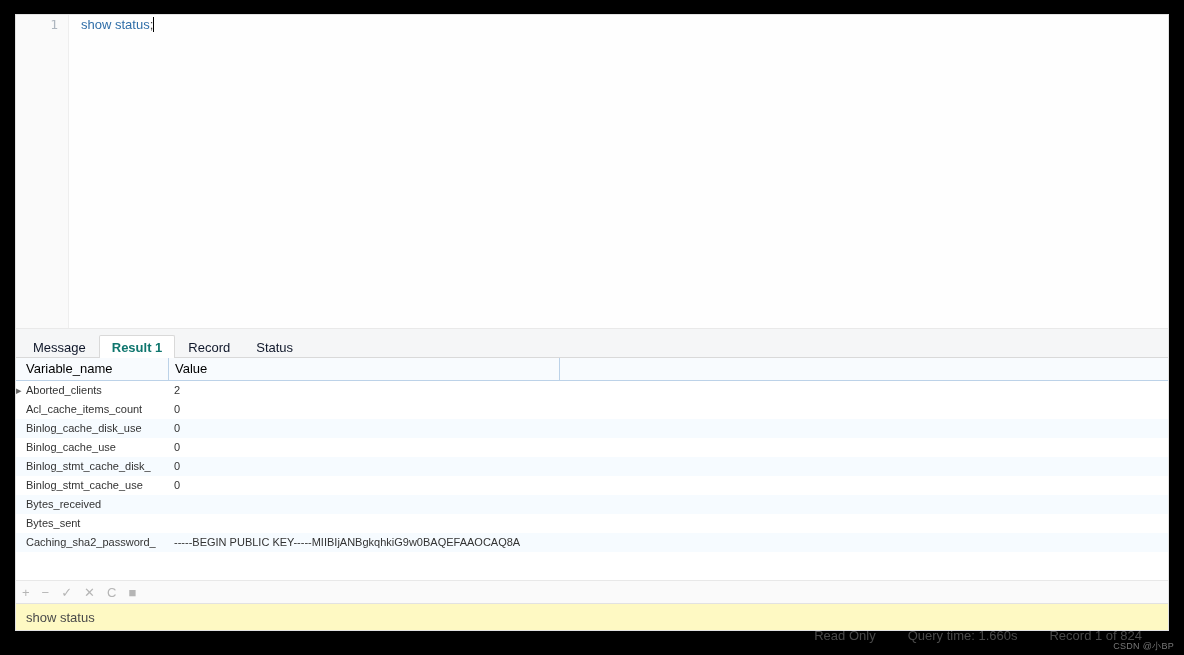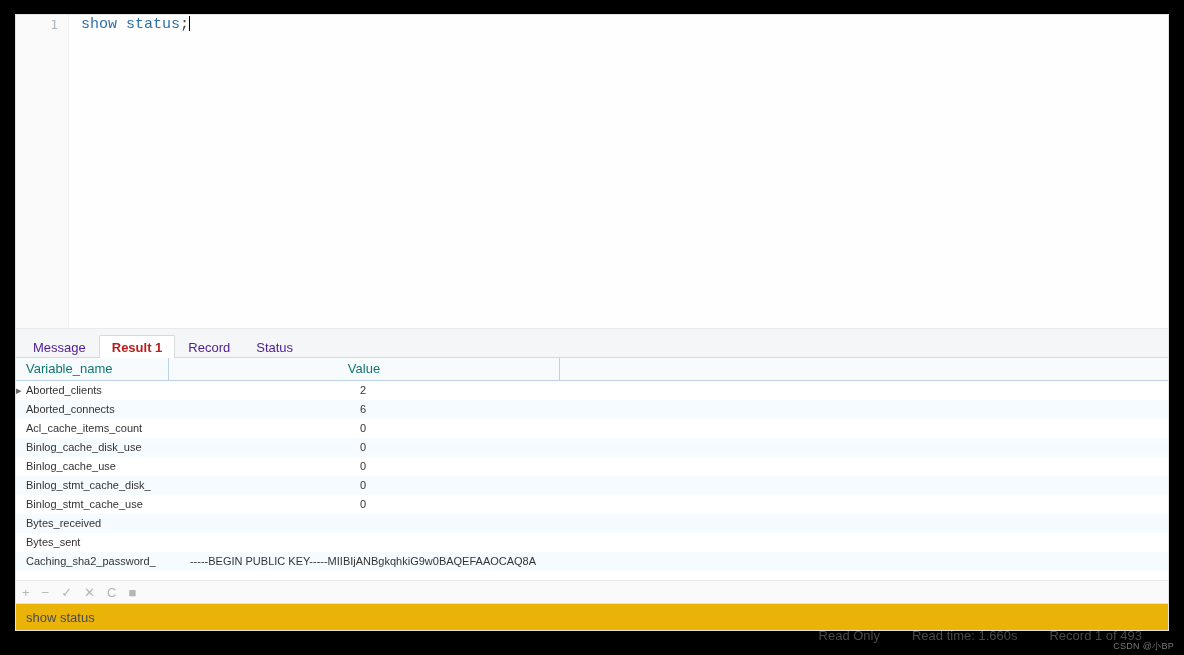--- a/index.html
+++ b/index.html
@@ -4,45 +4,45 @@
 <style>
   html,body{margin:0;padding:0;font-family:"Segoe UI",Tahoma,Arial,sans-serif;font-size:13px;color:#333;background:#000;}
   .screen{position:relative;width:1184px;height:655px;margin:0 auto;background:#000;}
   .window{position:absolute;top:0;left:0;right:0;bottom:0;background:#000;border-radius:18px;overflow:hidden;}
   .inner{position:absolute;top:14px;left:15px;right:15px;bottom:24px;background:#fff;border:1px solid #e2e2e2;display:flex;flex-direction:column;}
   
   .editor{flex:0 0 auto;height:313px;display:flex;background:#fefefe;border-bottom:1px solid #e9e9e9;}
   .gutter{width:52px;background:#fafafa;border-right:1px solid #eee;}
   .gline{height:20px;line-height:20px;text-align:right;padding-right:10px;color:#aeb6bf;font-family:Consolas,Menlo,monospace;font-size:13px;}
   .code{flex:1;padding:0 12px;position:relative;}
-  .cline{height:20px;line-height:20px;font-family:Liberation Mono, monospace;font-size:15px;white-space:pre;}
+  .cline{height:20px;line-height:20px;font-family:Liberation Sans, sans-serif;font-size:13px;white-space:pre;}
   .kw{color:#2f6ea8;}
   .ident{color:#2f6ea8;}
   .punc{color:#444;}
   .caret{display:inline-block;width:1px;height:15px;background:#000;vertical-align:middle;position:relative;top:-1px;}
   
   .result-tabs{display:flex;height:28px;align-items:flex-end;padding-left:4px;background:#f5f6f7;border-bottom:1px solid #d9d9d9;}
-  .rtab{padding:4px 12px 3px;font-size:13px;color:#4c1d95;cursor:pointer;border:1px solid transparent;border-bottom:none;position:relative;top:1px;}
-  .rtab.active{background:#fff;border-color:#d9d9d9;border-radius:2px 2px 0 0;font-weight:600;color:#b91c1c;}
+  .rtab{padding:4px 12px 3px;font-size:13px;color:#0f172a;cursor:pointer;border:1px solid transparent;border-bottom:none;position:relative;top:1px;}
+  .rtab.active{background:#fff;border-color:#d9d9d9;border-radius:2px 2px 0 0;font-weight:600;color:#0f766e;}
   
   .grid{flex:1;overflow:hidden;background:#fff;}
   .ghead{display:flex;height:22px;line-height:22px;background:#f8fbfe;border-bottom:1px solid #bcd2e8;}
-  .ghead .cell{border-right:1px solid #bcd2e8;padding:0 6px;color:#0f766e;font-size:13px;}
+  .ghead .cell{border-right:1px solid #bcd2e8;padding:0 6px;color:#000000;font-size:13px;}
   .marker-col{width:4px;flex-shrink:0;}
   .c-var{width:136px;flex-shrink:0;}
-  .c-val{width:378px;flex-shrink:0;text-align:center;}
+  .c-val{width:378px;flex-shrink:0;}
   .grow{display:flex;height:19px;line-height:19px;font-size:11px;color:#333;}
   .grow.alt{background:#f6fbff;}
   .grow .marker{width:4px;flex-shrink:0;color:#666;font-size:11px;text-align:center;line-height:18px;}
   .grow .marker.sel::before{content:"\25B8";}
   .grow .cell{padding:0 6px;white-space:nowrap;overflow:hidden;}
   
   .tbtoolbar{height:22px;display:flex;align-items:center;padding:0 6px;gap:12px;background:#fafafa;border-top:1px solid #e8e8e8;}
   .tbtn{font-size:13px;color:#b5b5b5;cursor:pointer;line-height:1;}
-  .statusbar{height:26px;display:flex;align-items:center;padding:0 10px;background:#eab308;border-top:1px solid #e2e2e2;font-size:13px;color:#4a4a4a;}
+  .statusbar{height:26px;display:flex;align-items:center;padding:0 10px;background:#fef9c3;border-top:1px solid #e2e2e2;font-size:13px;color:#4a4a4a;}
   .statusbar .spacer{flex:1;}
   .statusbar .seg{padding:0 16px;margin-top:36px;}
   
   .wm{position:absolute;right:10px;bottom:2px;font-size:9px;color:#777;letter-spacing:.3px;}
 </style>
 </head>
 <body>
 <div class="screen">
   <div class="window">
     <div class="inner">
@@ -67,25 +67,20 @@
         <div class="ghead">
           <div class="marker-col"></div>
           <div class="cell c-var">Variable_name</div>
           <div class="cell c-val">Value</div>
         </div>
 
         <div class="grow">
           <div class="marker sel"></div>
           <div class="cell c-var">Aborted_clients</div>
           <div class="cell c-val">2</div>
-        </div>
-        <div class="grow alt">
-          <div class="marker"></div>
-          <div class="cell c-var">Aborted_connects</div>
-          <div class="cell c-val">6</div>
         </div>
         <div class="grow">
           <div class="marker"></div>
           <div class="cell c-var">Acl_cache_items_count</div>
           <div class="cell c-val">0</div>
         </div>
         <div class="grow alt">
           <div class="marker"></div>
           <div class="cell c-var">Binlog_cache_disk_use</div>
           <div class="cell c-val">0</div>
@@ -126,20 +121,20 @@
         <span class="tbtn">✓</span>
         <span class="tbtn">✕</span>
         <span class="tbtn">C</span>
         <span class="tbtn">■</span>
       </div>
 
       <div class="statusbar">
         <span>show status</span>
         <span class="spacer"></span>
         <span class="seg">Read Only</span>
-        <span class="seg">Read time: 1.660s</span>
-        <span class="seg">Record 1 of 493</span>
+        <span class="seg">Query time: 1.660s</span>
+        <span class="seg">Record 1 of 824</span>
       </div>
 
     </div>
   </div>
   <div class="wm">CSDN @小BP</div>
 </div>
 
 </body></html>

